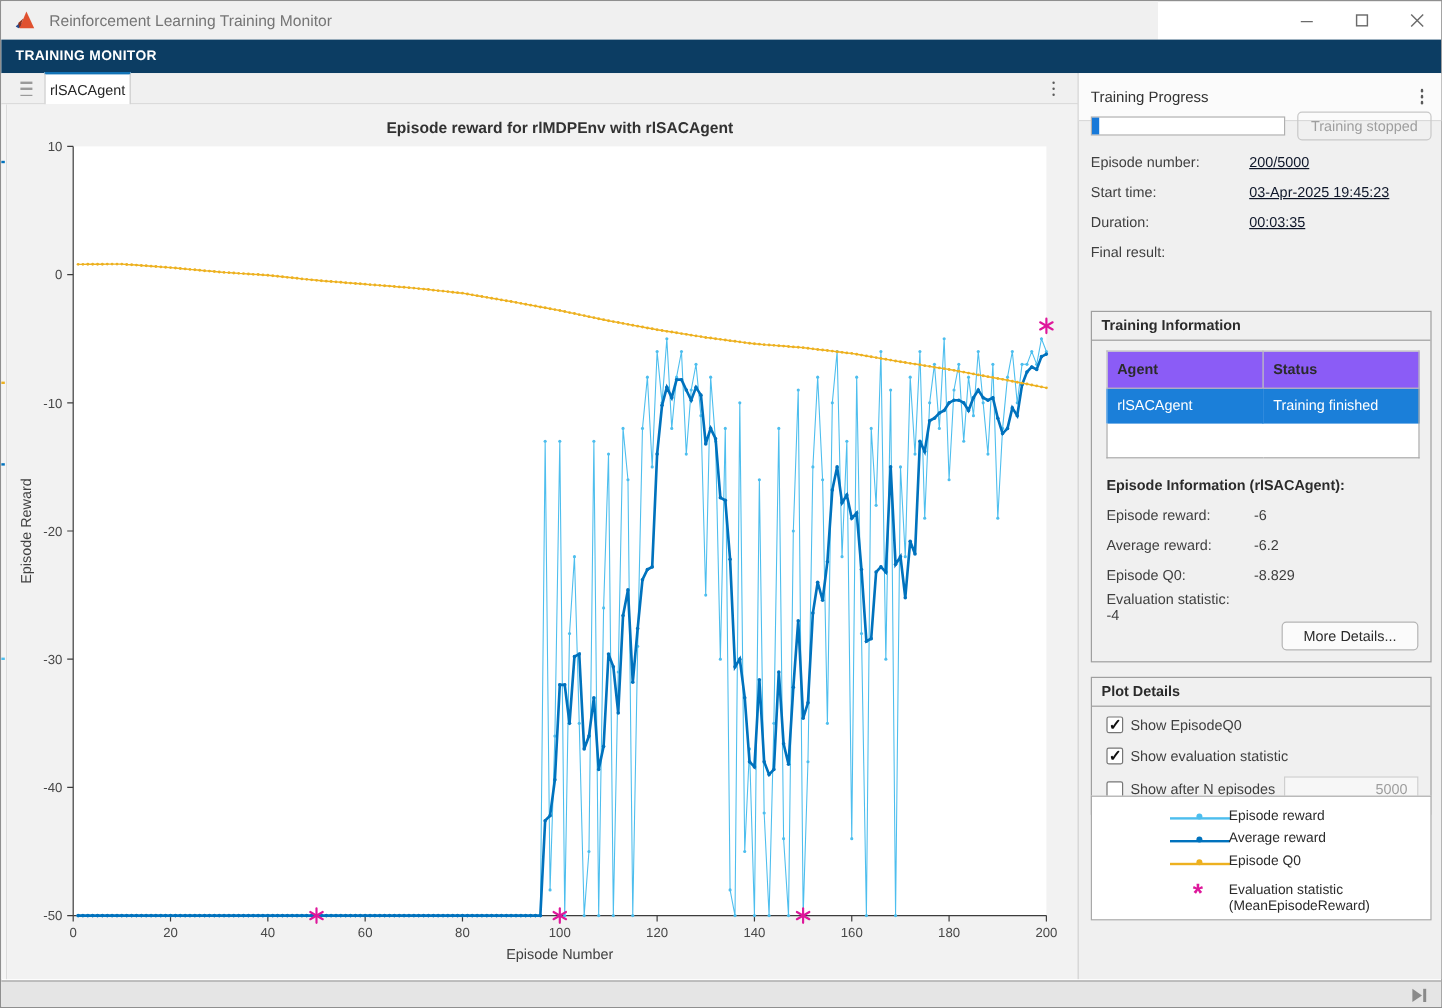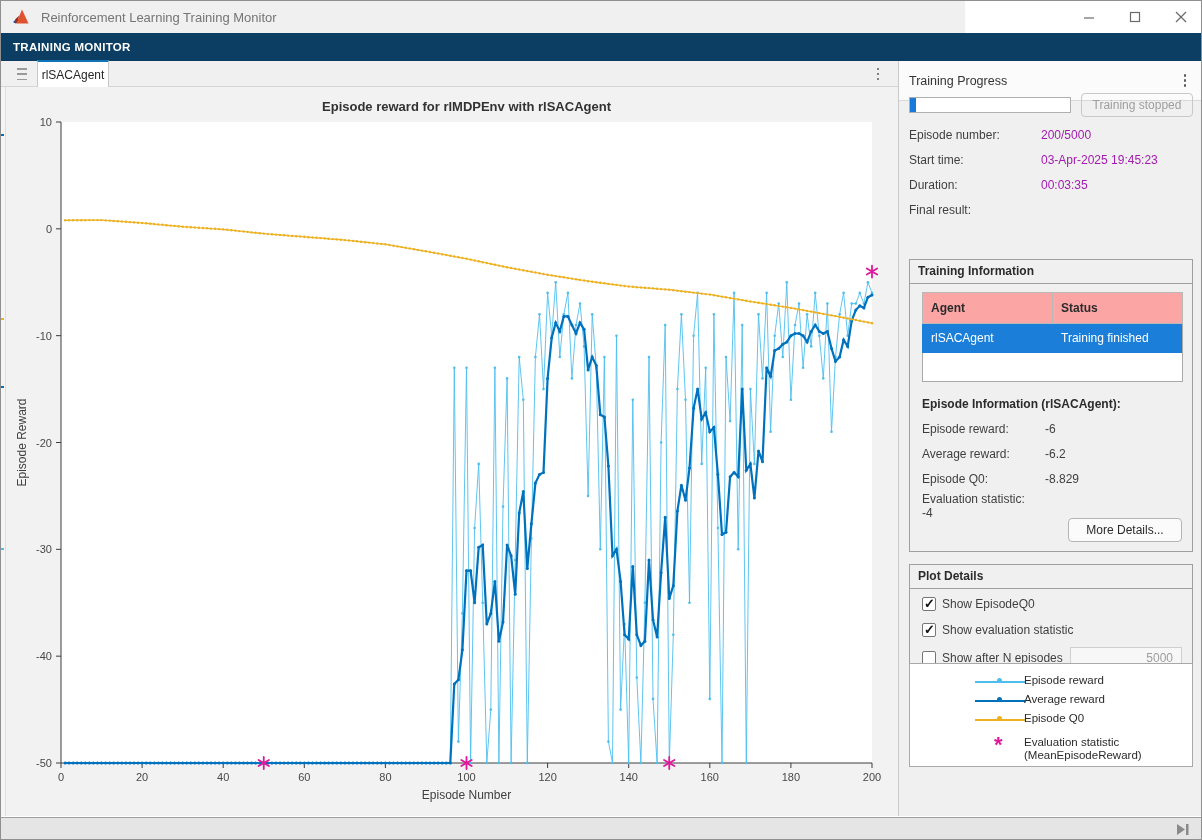--- a/index.html
+++ b/index.html
@@ -35,26 +35,26 @@
   
   .rpanel { position:absolute; left:898px; top:60px; width:303px; height:755px; background:#f0f0f0; }
   .rpanel-header { position:relative; height:40px; background:#fbfbfb; border-bottom:1px solid #d9d9d9; display:flex; align-items:center; padding:0 8px 0 10px; font-size:12.5px; color:#333; }
   .rpanel-header .kebab { margin-left:auto; }
   .progress-track { position:absolute; left:10px; top:36px; width:162px; height:16px; background:#fff; border:1px solid #b0b0b0; }
   .progress-fill { height:100%; background:#1779d9; }
   .btn { font-family:"Liberation Sans",sans-serif; font-size:12px; border-radius:4px; border:1px solid #b5b5b5; background:#fbfbfb; color:#2b2b2b; }
   .btn-disabled { position:absolute; left:182px; top:32px; width:112px; height:24px; color:#9e9e9e; border-color:#c8c8c8; background:transparent; }
   .fieldrow { position:absolute; left:10px; width:284px; display:flex; }
   .fieldrow .flabel { width:132px; color:#3f3f3f; }
-  .fieldrow .fvalue { width:152px; color:#a21caf; }
+  .fieldrow .fvalue { width:152px; color:#0f172a;text-decoration:underline; }
   
   .groupbox { position:absolute; left:10px; width:284px; border:1px solid #9f9f9f; background:#f0f0f0; }
   .groupbox .gtitle { padding:4px 8px 5px 8px; font-weight:bold; color:#2b2b2b; border-bottom:1px solid #9f9f9f; }
   .ti-table { position:absolute; left:12px; top:32px; width:260px; height:90px; border:1px solid #a9a9a9; background:#fff; border-collapse:collapse; table-layout:fixed; }
-  .ti-table th { width:130px; text-align:left; font-weight:bold; padding:4px 8px; border:1px solid #b9b9b9; height:26px; color:#2b2b2b; background:#fca5a5; }
+  .ti-table th { width:130px; text-align:left; font-weight:bold; padding:4px 8px; border:1px solid #b9b9b9; height:26px; color:#2b2b2b; background:#8b5cf6; }
   .ti-table td { padding:3px 8px; height:24px; border-left:1px solid #1b7fd9; }
   .row-selected { background:#1b7fd9; color:#fff; }
   .ep-title { position:absolute; left:12px; top:137px; font-weight:bold; color:#2b2b2b; }
   .ep-row { position:absolute; left:12px; width:260px; display:flex; }
   .ep-row .flabel { width:123px; }
   .more-btn { position:absolute; right:10px; top:258px; width:114px; height:24px; }
   
   .chk-row { position:absolute; left:12px; display:flex; align-items:center; gap:6px; }
   .checkbox { width:14px; height:14px; background:#fff; border:1px solid #767676; border-radius:2px; position:relative; }
   .checkbox.checked::after { content:"\2713"; position:absolute; left:1px; top:-2px; font-size:13px; font-weight:bold; color:#111; }

